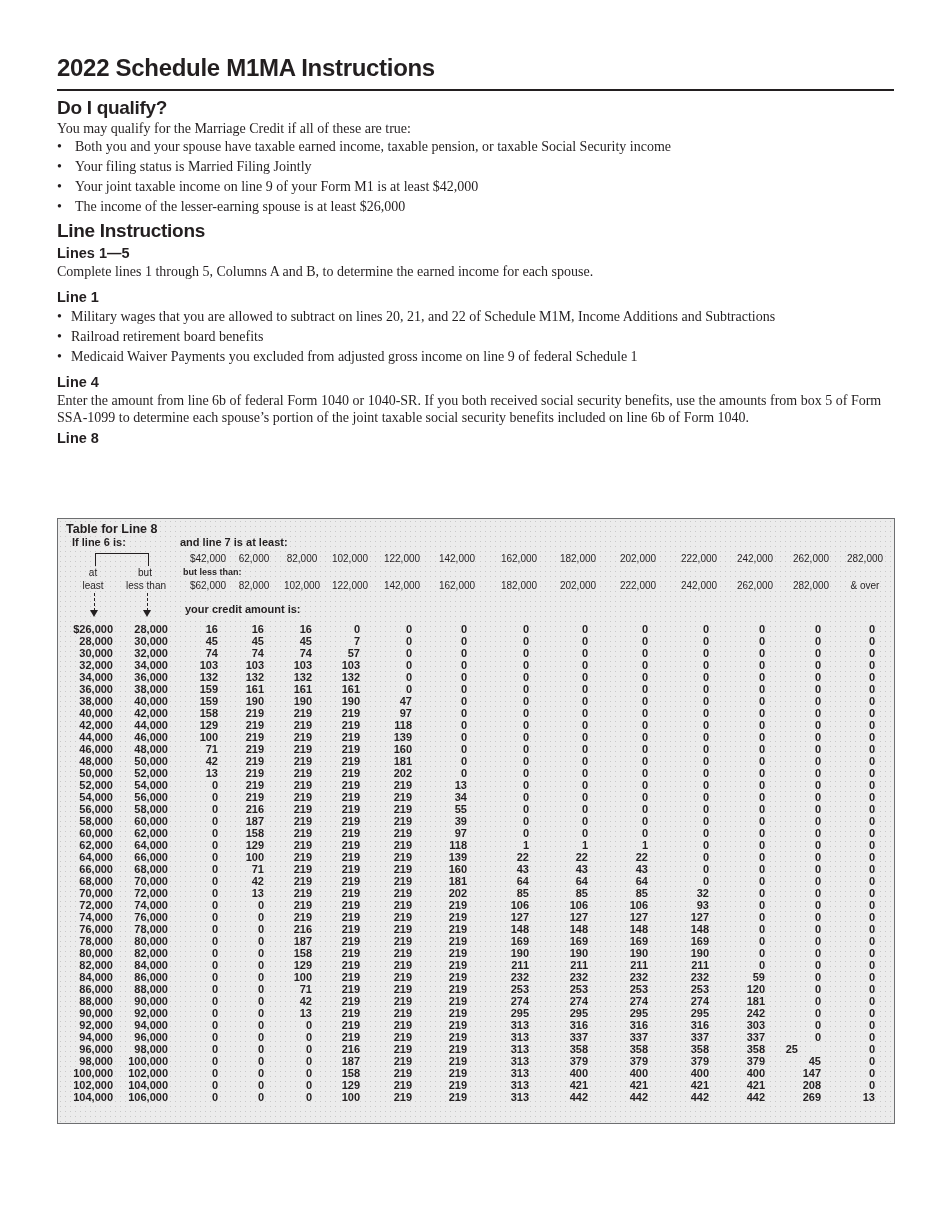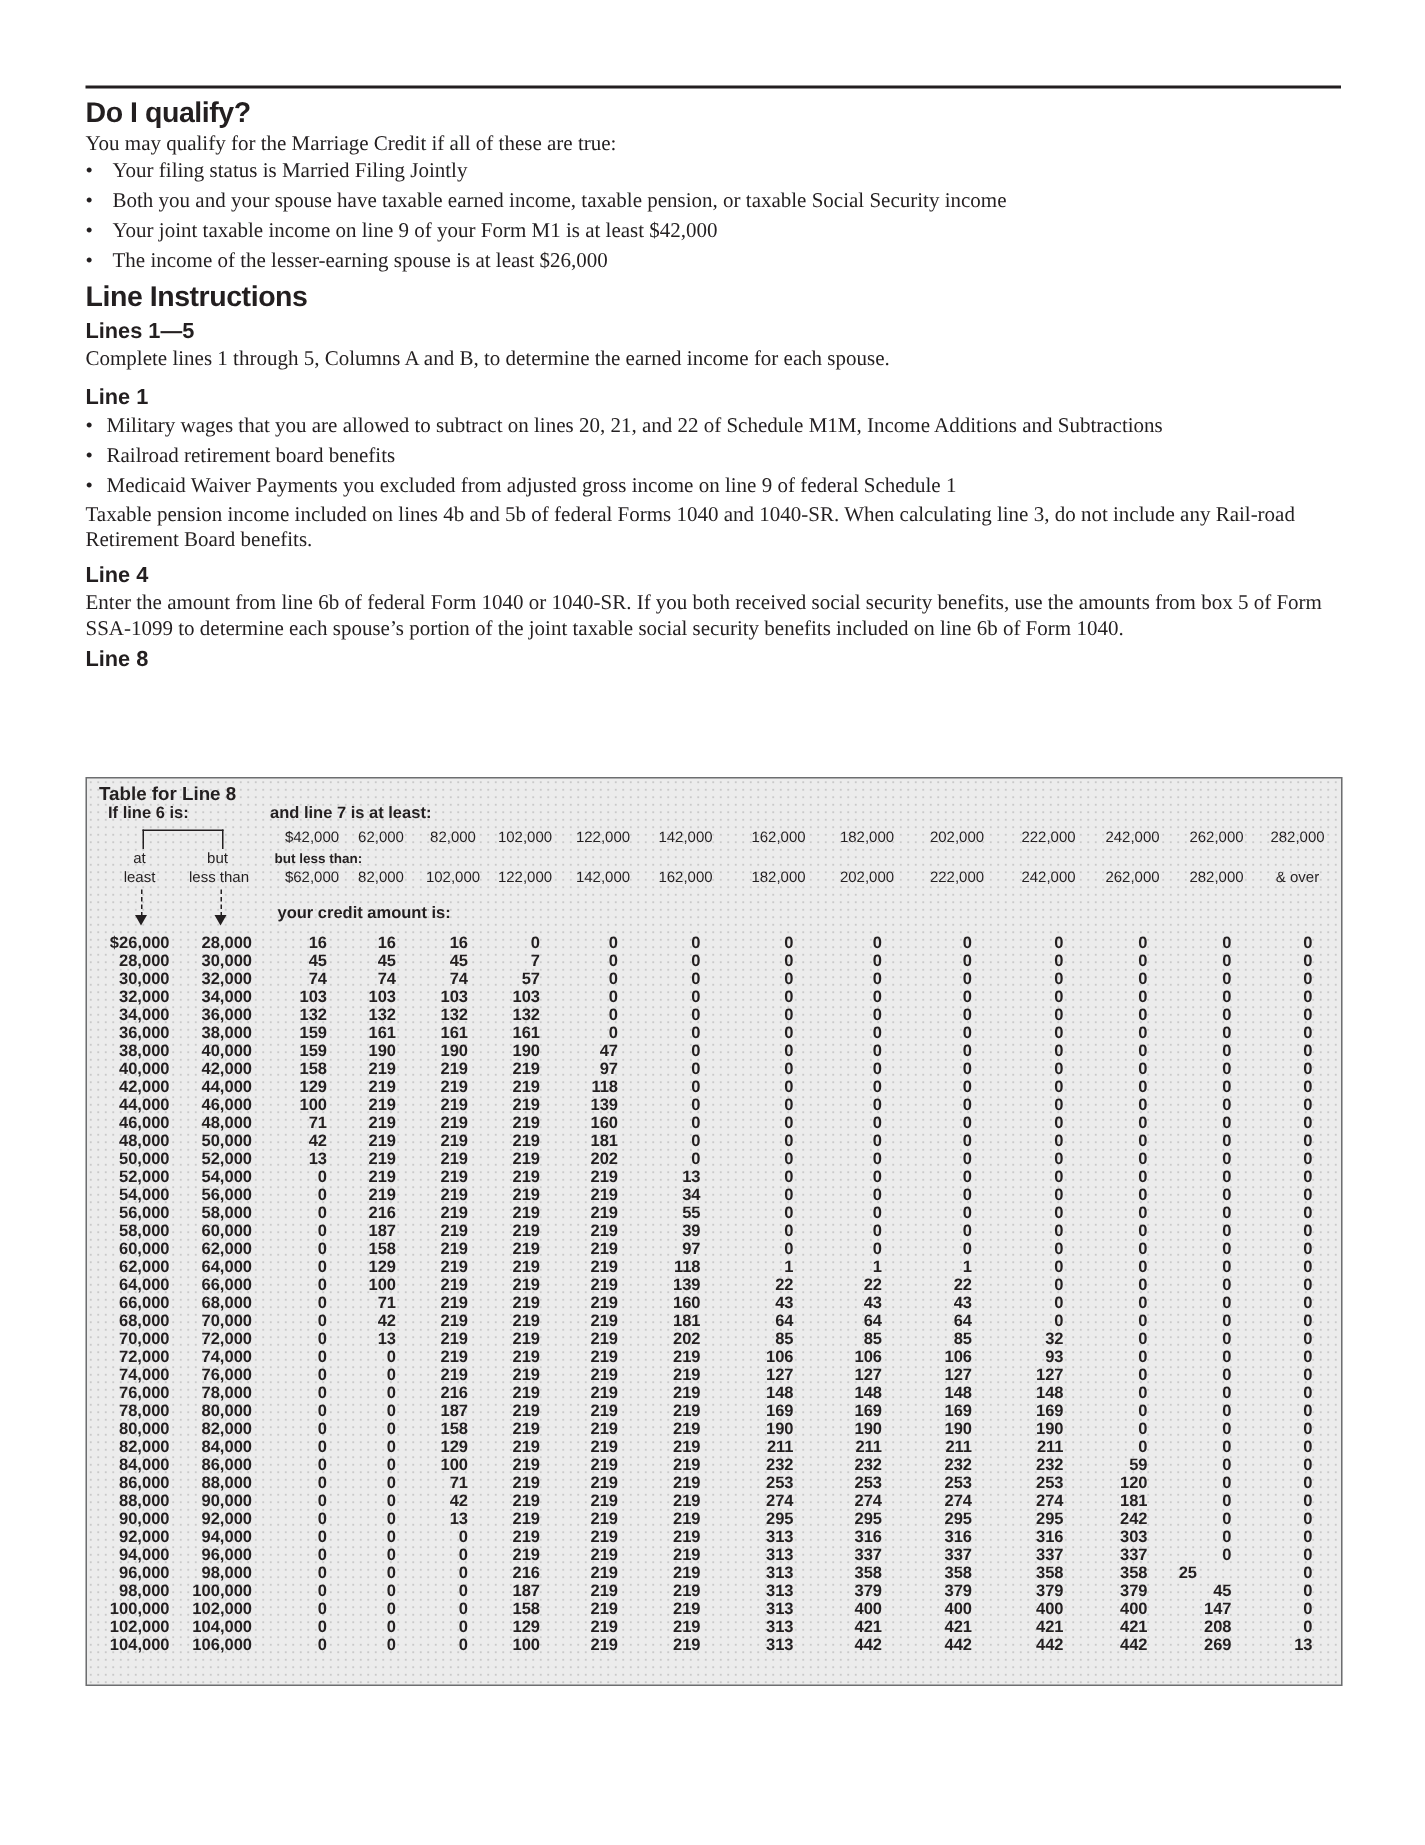--- a/index.html
+++ b/index.html
@@ -38,42 +38,42 @@
   .rows { position:absolute; left:0; top:104px; width:836px; }
   .row { position:relative; height:12.0px; font-weight:bold; font-size:11px; line-height:12px; }
   .row span { position:absolute; text-align:right; }
   .c0 { left:0; width:55px; }
   .c1 { left:55px; width:55px; }
 </style>
 </head>
 <body>
 
 <div class="page">
+  <h1 class="title">2022 Schedule M1MA Instructions</h1>
   <div class="rule"></div>
 
   <h2>Do I qualify?</h2>
   <p>You may qualify for the Marriage Credit if all of these are true:</p>
   <ul class="b1">
+    <li>Both you and your spouse have taxable earned income, taxable pension, or taxable Social Security income</li>
     <li>Your filing status is Married Filing Jointly</li>
-    <li>Both you and your spouse have taxable earned income, taxable pension, or taxable Social Security income</li>
     <li>Your joint taxable income on line 9 of your Form M1 is at least $42,000</li>
     <li>The income of the lesser-earning spouse is at least $26,000</li>
   </ul>
 
   <h2 style="margin-top:2px">Line Instructions</h2>
   <h3>Lines 1—5</h3>
   <p>Complete lines 1 through 5, Columns A and B, to determine the earned income for each spouse.</p>
   <div class="gap4"></div>
   <h3 style="margin-top:2px">Line 1</h3>
   <ul class="b2">
     <li>Military wages that you are allowed to subtract on lines 20, 21, and 22 of Schedule M1M, Income Additions and Subtractions</li>
     <li>Railroad retirement board benefits</li>
     <li>Medicaid Waiver Payments you excluded from adjusted gross income on line 9 of federal Schedule 1</li>
   </ul>
-  <p>Taxable pension income included on lines 4b and 5b of federal Forms 1040 and 1040-SR. When calculating line 3, do not include any Rail-road Retirement Board benefits.</p>
   <div class="gap4"></div>
   <h3>Line 4</h3>
   <p>Enter the amount from line 6b of federal Form 1040 or 1040-SR. If you both received social security benefits, use the amounts from box 5 of Form SSA-1099 to determine each spouse’s portion of the joint taxable social security benefits included on line 6b of Form 1040.</p>
   <h3 style="margin-top:2px">Line 8</h3>
 </div>
 
 <div class="tbl">
   <div class="abs th-title">Table for Line 8</div>
   <div class="abs th-l6">If line 6 is:</div>
   <div class="abs th-l7">and line 7 is at least:</div>

